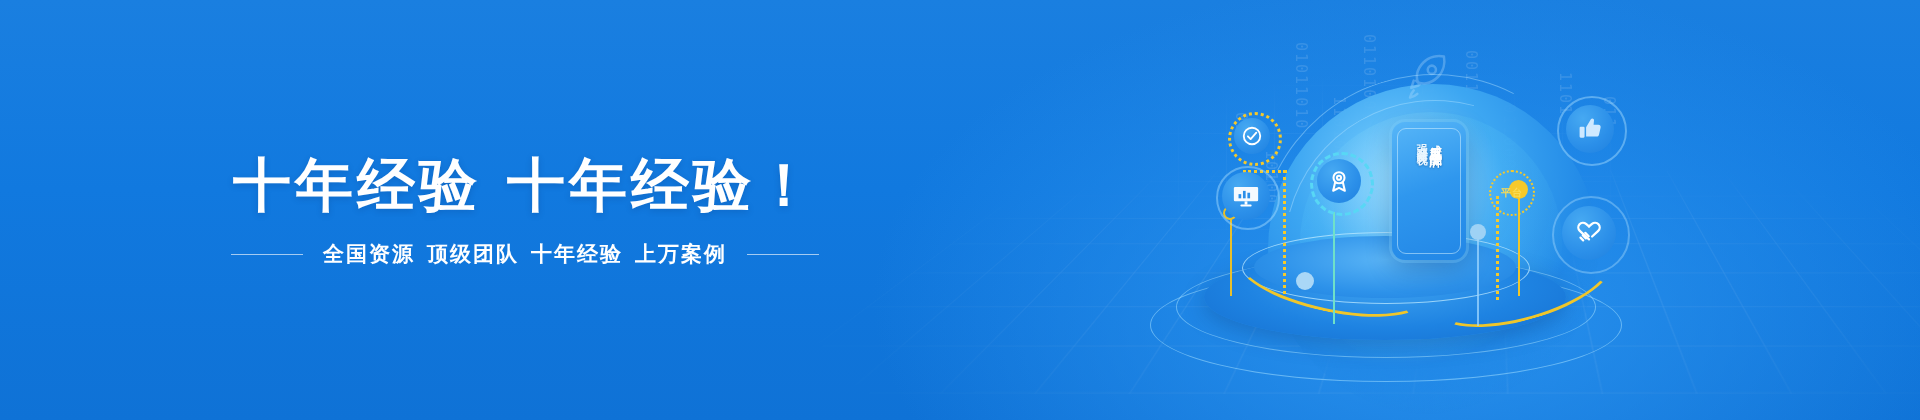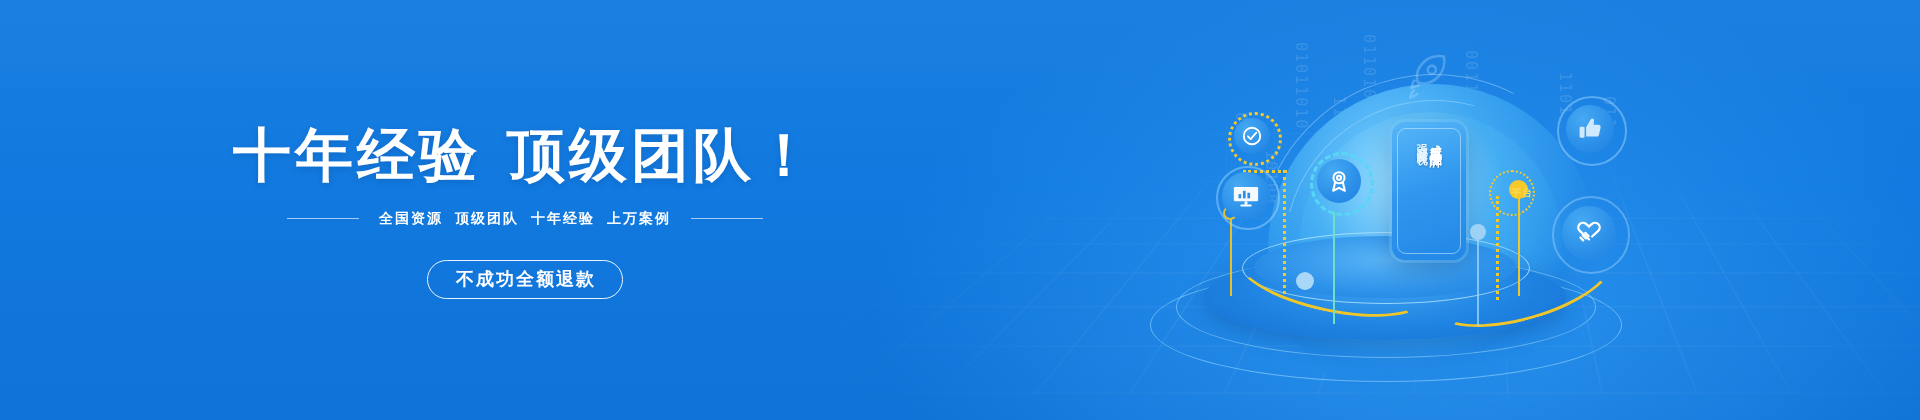--- a/index.html
+++ b/index.html
@@ -123,42 +123,42 @@
     border:3px dashed #58d7f5;
   }
 
   
   .pin-line{position:absolute;width:2px;}
   .pin-dot{position:absolute;border-radius:50%;}
   .dotline{position:absolute;width:0;border-left:3px dotted #f5c92a;}
   .dotline-h{position:absolute;height:0;border-top:3px dotted #f5c92a;}
   .tag-circle{
     position:absolute;border-radius:50%;border:2px dotted #f5c92a;
-    display:flex;align-items:center;justify-content:flex-end;
+    display:flex;align-items:center;justify-content:center;
     color:#f9db55;font-size:10px;font-weight:700;letter-spacing:1px;
   }
 
   
   .copy{
     position:absolute;left:0;top:0;width:1050px;height:420px;
     display:flex;flex-direction:column;align-items:center;justify-content:center;
     padding-top:4px;box-sizing:border-box;
   }
   .headline{
     color:#ffffff;font-size:58px;font-weight:700;letter-spacing:4px;
     line-height:1;margin:0 0 0 0;white-space:nowrap;
     text-shadow:0 2px 6px rgba(8,52,112,.22);
   }
   .headline .gap{display:inline-block;width:26px;}
   .subrow{
     display:flex;align-items:center;gap:20px;margin-top:26px;
   }
   .rule{width:72px;height:1px;background:rgba(255,255,255,.62);}
   .subtitle{
-    color:#ffffff;font-size:14px;font-weight:700;letter-spacing:2px;white-space:nowrap;
+    color:#ffffff;font-size:21px;font-weight:700;letter-spacing:2px;white-space:nowrap;
   }
   .subtitle .sp{display:inline-block;width:12px;}
   .cta{
     margin-top:32px;
     border:1.5px solid rgba(255,255,255,.92);
     border-radius:22px;
     color:#ffffff;font-size:18px;font-weight:700;letter-spacing:2px;
     padding:9px 26px 10px 28px;background:transparent;
     cursor:pointer;line-height:1;
   }
@@ -279,27 +279,26 @@
     <svg width="34" height="34" viewBox="0 0 24 24" fill="none" stroke="#ffffff" stroke-width="1.6" stroke-linecap="round" stroke-linejoin="round">
       <path d="M12 7.4L9.9 5.6a3.3 3.3 0 0 0-4.6.3 3.3 3.3 0 0 0 .2 4.6l6.5 6"></path>
       <path d="M12 7.4l2.1-1.8a3.3 3.3 0 0 1 4.6.3 3.3 3.3 0 0 1-.2 4.6l-4.3 4"></path>
       <path d="M7.6 13.6l2.2 2.2M9.4 11.9l2.4 2.4M6 15.3l1.9 1.9"></path>
     </svg>
   </div>
 
   <div class="copy">
 
     <div class="headline">
-      <span>十年经验</span><span class="gap"></span><span>顶级团队！</span>
+      <span>十年经验</span><span class="gap"></span><span>十年经验！</span>
     </div>
 
     <div class="subrow">
       <span class="rule"></span>
       <span class="subtitle">
         <span>全国资源</span><span class="sp"></span><span>顶级团队</span><span class="sp"></span><span>十年经验</span><span class="sp"></span><span>上万案例</span>
       </span>
       <span class="rule"></span>
     </div>
 
-    <button class="cta">不成功全额退款</button>
   </div>
 
 </div>
 
 </body></html>

